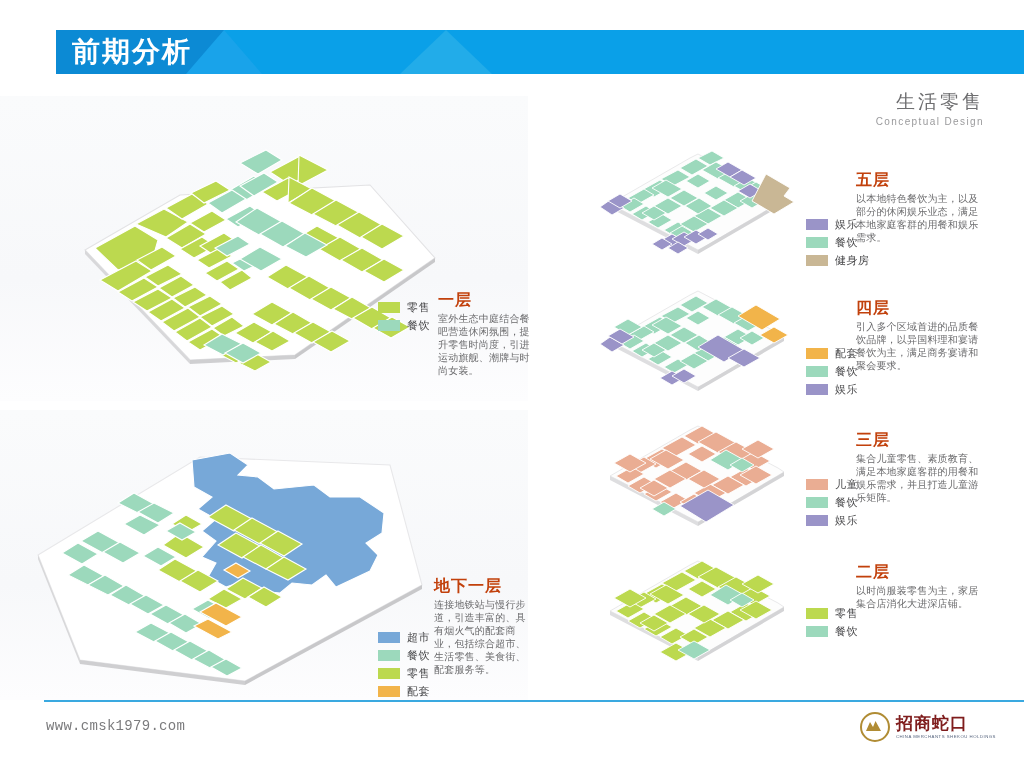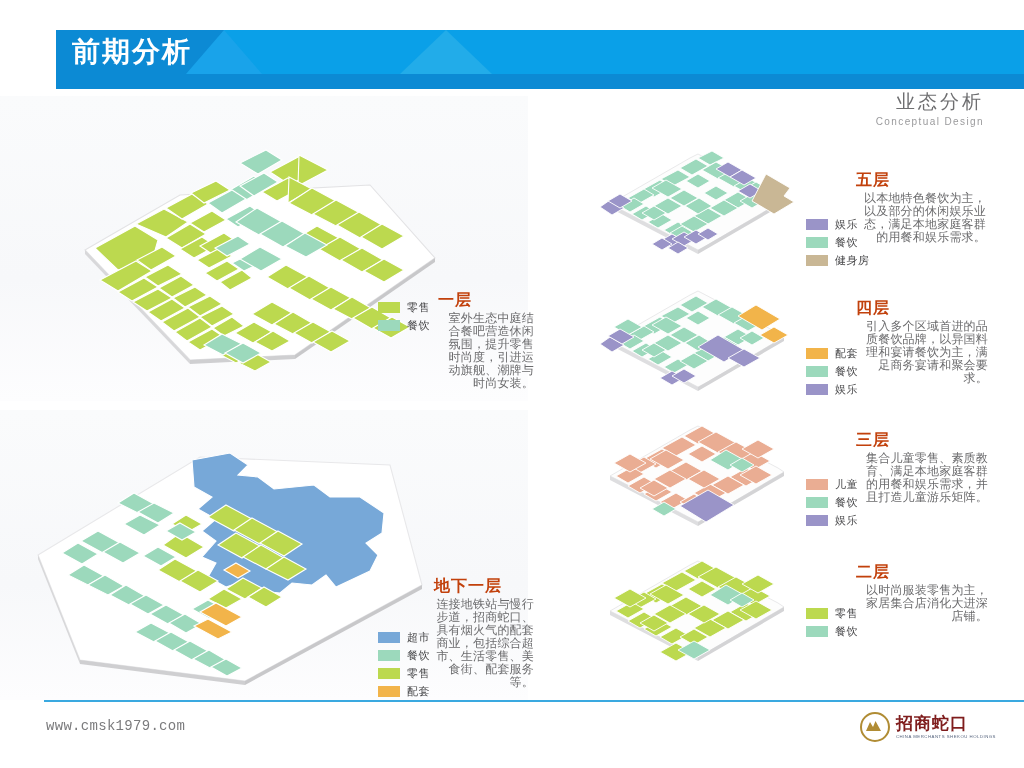--- a/index.html
+++ b/index.html
@@ -15,21 +15,21 @@
     font-family: "Liberation Sans", "DejaVu Sans", sans-serif;
     color: #58585a;
   }
 
   
   .header-banner {
     position: absolute;
     left: 56px;
     top: 30px;
     width: 968px;
-    height: 59px;
+    height: 44px;
     overflow: hidden;
     background: #0c8ad4;
   }
   .header-banner .tri-a {
     position: absolute;
     left: 130px; top: 0;
     width: 0; height: 0;
     border-left: 38px solid transparent;
     border-right: 38px solid transparent;
     border-bottom: 44px solid #19a3ea;
@@ -100,25 +100,24 @@
   .floor-title {
     font-size: 16px;
     font-weight: bold;
     color: #c2410c;
     letter-spacing: 1px;
     line-height: 16px;
     margin-bottom: 4px;
     white-space: nowrap;
   }
   .floor-desc {
-    font-size: 12px;
+    font-size: 10px;
     color: #6b6b6d;
     line-height: 13px;
     letter-spacing: 0.2px;
-    text-align: right;
   }
 
   
   .legend { position: absolute; text-align: center; }
   .legend-row {
     display: flex;
     align-items: center;
     margin-bottom: 3px;
     height: 15px;
   }
@@ -191,21 +190,21 @@
 <div class="panel" id="panel-bottom"></div>
 
 <div class="header-banner">
   <div class="slab-light"></div>
   <div class="tri-a"></div>
   <div class="tri-b"></div>
   <div class="header-title">前期分析</div>
 </div>
 
 <div class="page-subtitle">
-  <div class="cn">业态分析</div>
+  <div class="cn">生活零售</div>
   <div class="en">Conceptual Design</div>
 </div>
 
 <div class="plan" id="plan-f1" style="left:40px; top:130px;">
   <svg width="400" height="270" viewBox="0 0 400 270">
     <g stroke="#ffffff" stroke-width="1.1">
       <polygon points="45,120 140,65 330,55 395,128 255,225 150,230" fill="#ffffff" stroke="#e3e3e5"></polygon>
       <polygon points="45,120 150,230 150,234 45,124" fill="#d8d8da" stroke="none"></polygon>
       <polygon points="150,230 255,225 255,229 150,234" fill="#cfcfd1" stroke="none"></polygon>
       <polygon points="255,225 395,128 395,132 255,229" fill="#c8c8ca" stroke="none"></polygon>
@@ -552,21 +551,21 @@
     <span class="legend-swatch" style="background:#bcd94f"></span>
     <span class="legend-label">零售</span>
   </div>
   <div class="legend-row">
     <span class="legend-swatch" style="background:#f2b44a"></span>
     <span class="legend-label">配套</span>
   </div>
 </div>
 <div class="floor-info" id="info-b1" style="left:434px; top:578px; width:100px;">
   <div class="floor-title">地下一层</div>
-  <div class="floor-desc">连接地铁站与慢行步道，招商蛇口、具有烟火气的配套商业，包括综合超市、生活零售、美食街、配套服务等。</div>
+  <div class="floor-desc">连接地铁站与慢行步道，引造丰富的、具有烟火气的配套商业，包括综合超市、生活零售、美食街、配套服务等。</div>
 </div>
 
 <div class="legend" id="legend-f5" style="left:806px; top:217px;">
   <div class="legend-row">
     <span class="legend-swatch" style="background:#9a94c8"></span>
     <span class="legend-label">娱乐</span>
   </div>
   <div class="legend-row">
     <span class="legend-swatch" style="background:#9cd9bc"></span>
     <span class="legend-label">餐饮</span>

